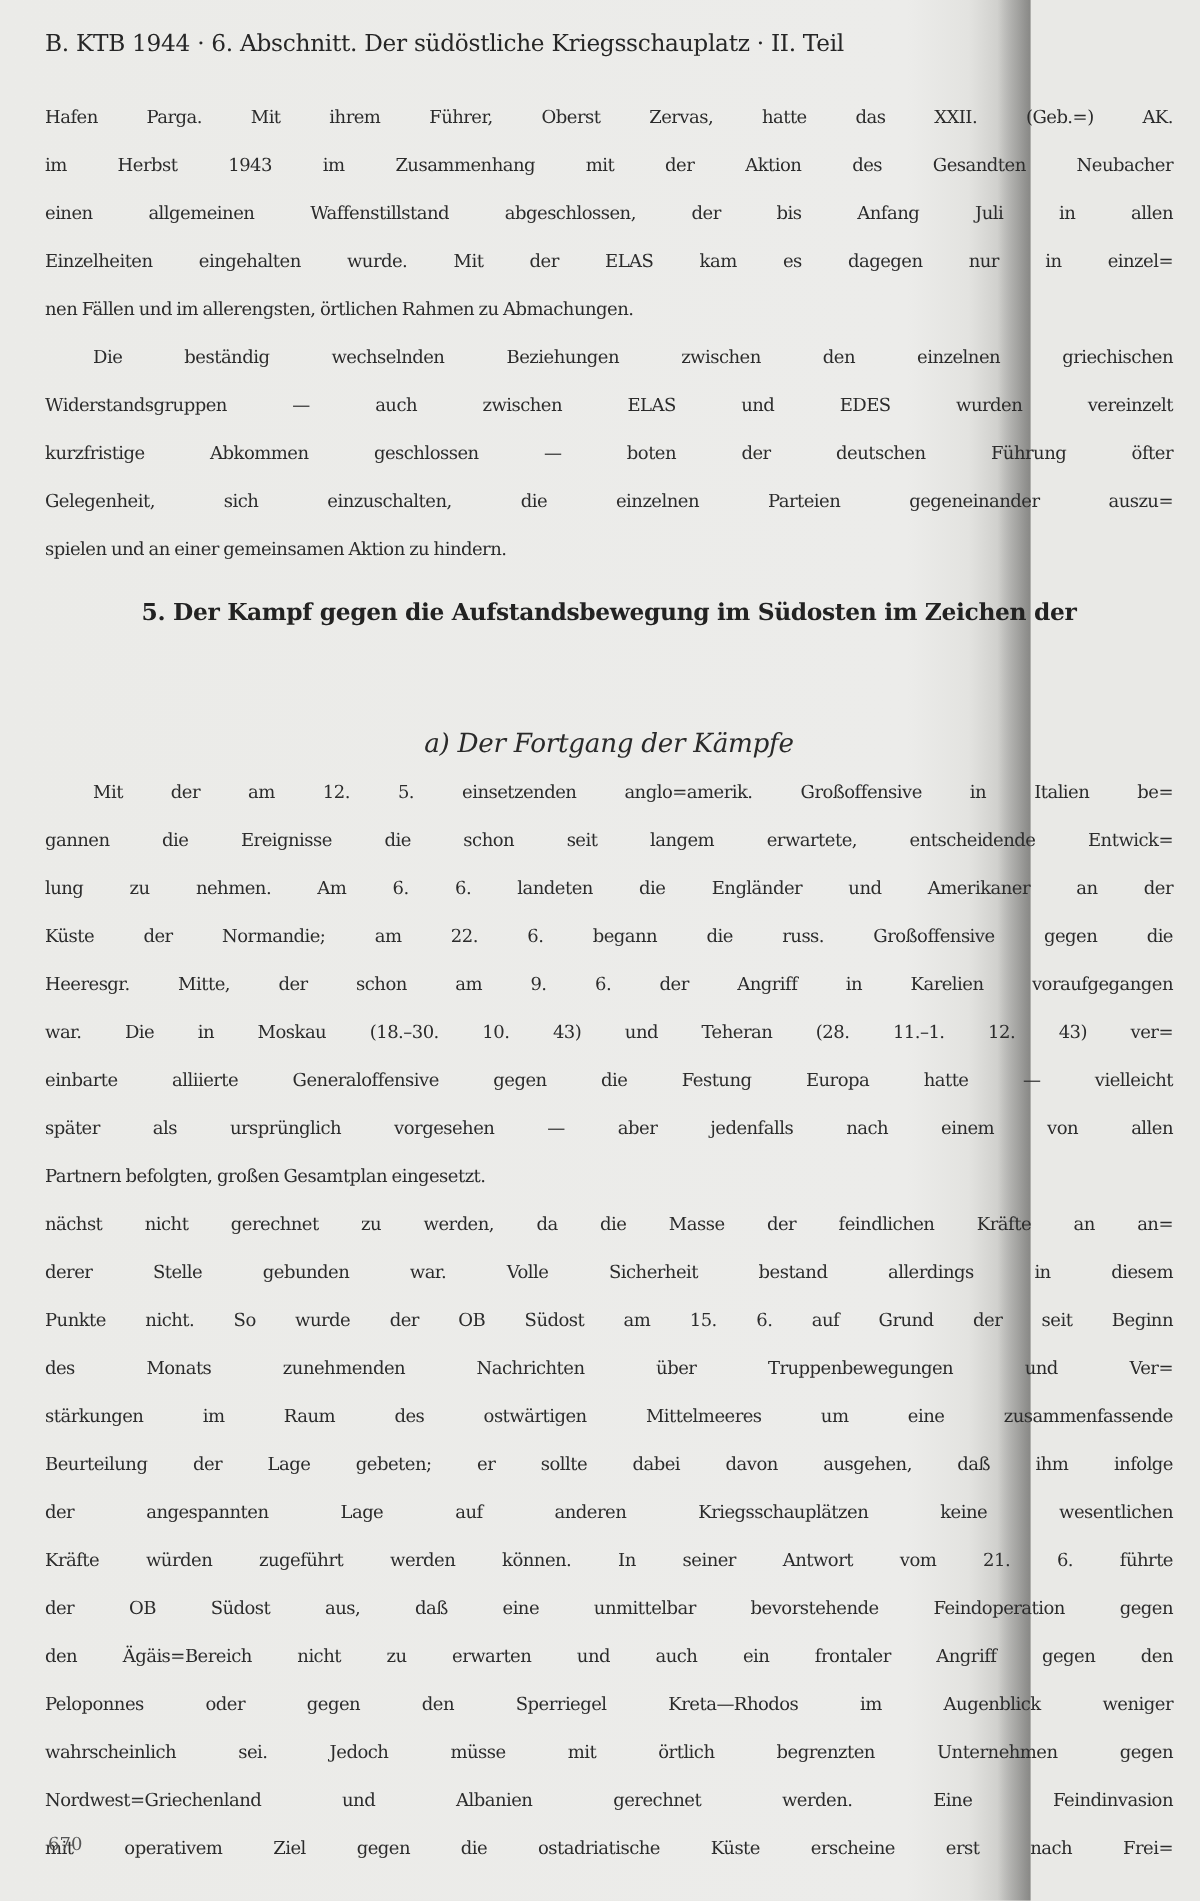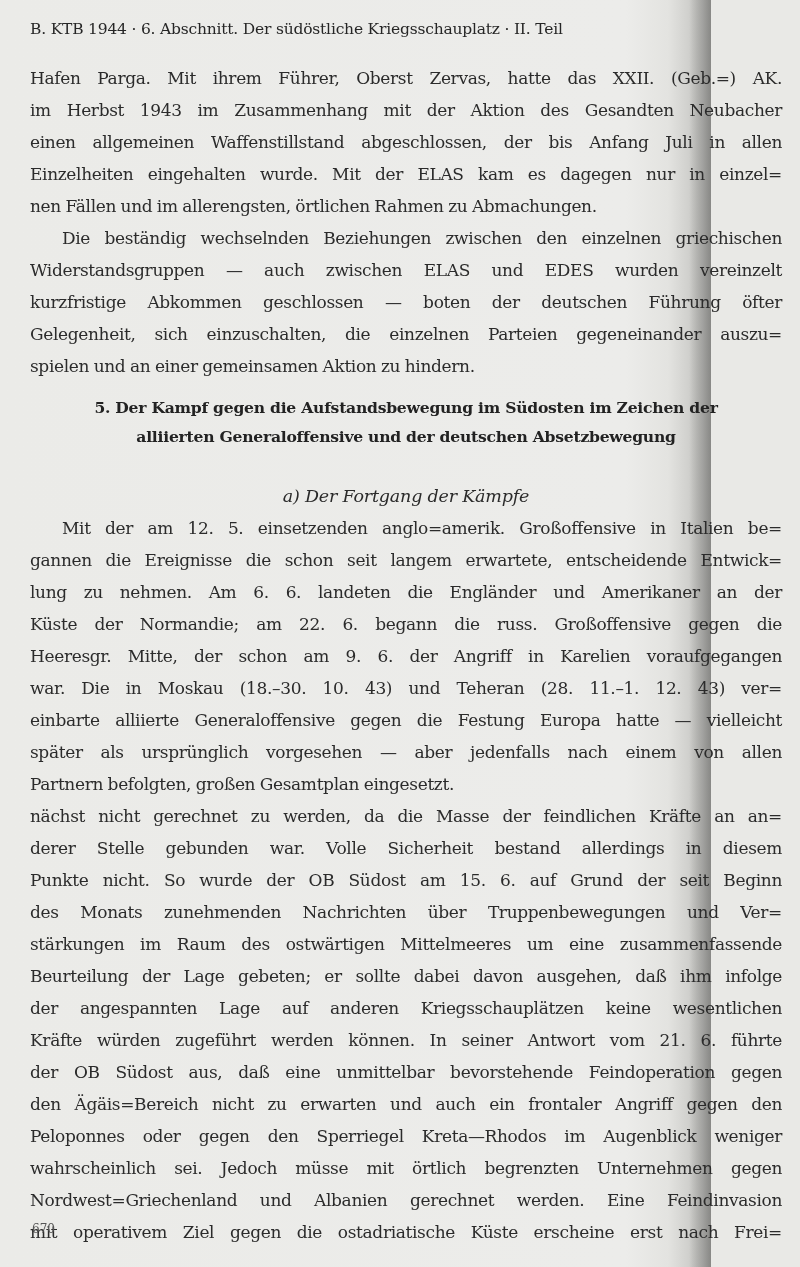--- a/index.html
+++ b/index.html
@@ -10,21 +10,20 @@
       position: relative;
       overflow: hidden;
       font-family: "DejaVu Serif", "Liberation Serif", serif;
       color: #2b2b2b;
     }
     .page {
       position: absolute;
       left: 0; top: 0;
       width: 687px; height: 1267px;
       background: linear-gradient(to right, #ebebe8 0%, #ececea 88%, #e3e3e0 94%, #cfcfcc 97%, #b7b7b4 100%);
-      padding-left: 24px;
     }
     .edge-shadow {
       position: absolute;
       right: 0; top: 0;
       width: 22px; height: 1267px;
       background: linear-gradient(to right, rgba(160,160,158,0) 0%, rgba(140,140,138,0.55) 60%, rgba(120,120,118,0.75) 100%);
     }
     .running-head {
       position: absolute;
       left: 30px; top: 20px;
@@ -35,21 +34,21 @@
     }
     .body {
       position: absolute;
       left: 30px;
       width: 752px;
     }
     .line {
       display: block;
       height: 32px;
       line-height: 32px;
-      font-size: 17px;
+      font-size: 12px;
       white-space: nowrap;
       text-align: justify;
       text-align-last: justify;
       letter-spacing: -0.35px;
       word-spacing: -0.5px;
     }
     .line.last {
       text-align-last: left;
     }
     .line.indent {
@@ -103,21 +102,20 @@
   <div class="body" style="top:222px;">
     <span class="line indent">Die beständig wechselnden Beziehungen zwischen den einzelnen griechischen</span>
     <span class="line">Widerstandsgruppen — auch zwischen ELAS und EDES wurden vereinzelt</span>
     <span class="line">kurzfristige Abkommen geschlossen — boten der deutschen Führung öfter</span>
     <span class="line">Gelegenheit, sich einzuschalten, die einzelnen Parteien gegeneinander auszu=</span>
     <span class="line last">spielen und an einer gemeinsamen Aktion zu hindern.</span>
   </div>
 
   <div class="heading" style="top:393px;">
     <div>5. Der Kampf gegen die Aufstandsbewegung im Südosten im Zeichen der</div>
-    <div>alliierten Generaloffensive und der deutschen Absetzbewegung</div>
   </div>
 
   <div class="subheading" style="top:486px;">a) Der Fortgang der Kämpfe</div>
 
   <div class="body" style="top:512px;">
     <span class="line indent">Mit der am 12. 5. einsetzenden anglo=amerik. Großoffensive in Italien be=</span>
     <span class="line">gannen die Ereignisse die schon seit langem erwartete, entscheidende Entwick=</span>
     <span class="line">lung zu nehmen. Am 6. 6. landeten die Engländer und Amerikaner an der</span>
     <span class="line">Küste der Normandie; am 22. 6. begann die russ. Großoffensive gegen die</span>
     <span class="line">Heeresgr. Mitte, der schon am 9. 6. der Angriff in Karelien voraufgegangen</span>

